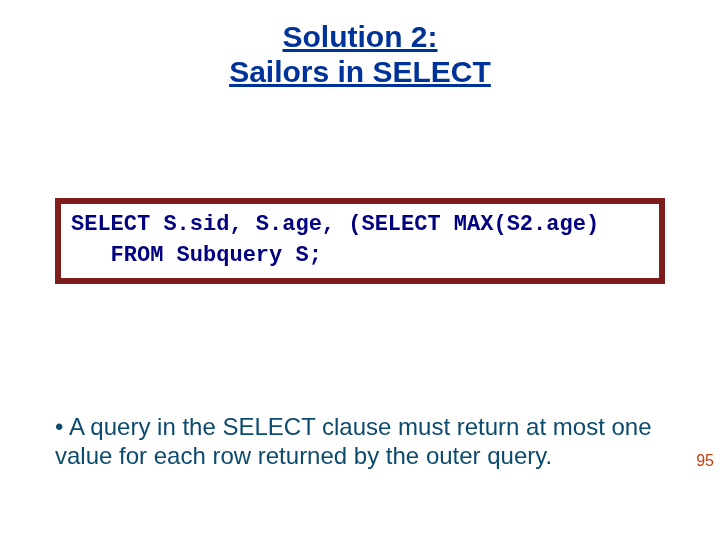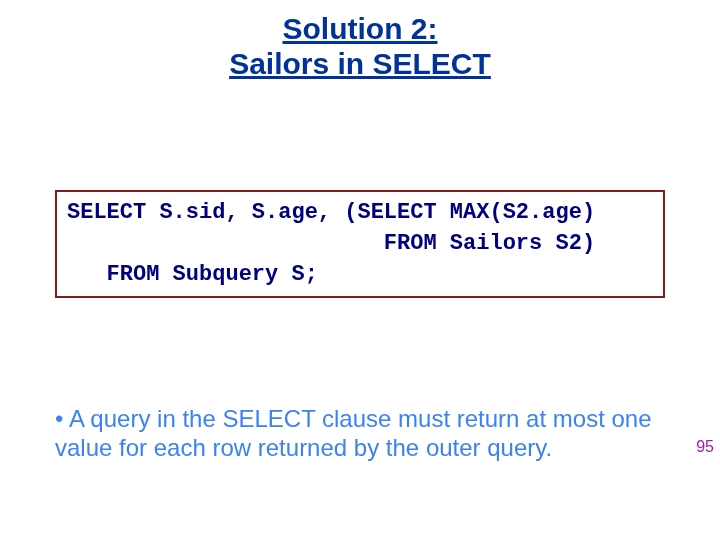--- a/index.html
+++ b/index.html
@@ -10,82 +10,82 @@
     background: #ffffff;
     font-family: "Comic Sans MS", "Comic Sans", cursive, sans-serif;
     overflow: hidden;
     position: relative;
   }
   .slide {
     width: 720px;
     height: 464px;
     position: relative;
     box-sizing: border-box;
+    margin-top: 8px;
   }
   .title {
     text-align: center;
     color: #003399;
     font-weight: bold;
     font-size: 30px;
     line-height: 1.15;
     padding-top: 12px;
     text-decoration: underline;
   }
   .codebox {
     position: absolute;
     top: 190px;
     left: 55px;
     width: 610px;
-    border: 2px solid #7f1d1d;
+    border: 6px solid #7f1d1d;
     padding: 6px 10px 6px 10px;
     box-sizing: border-box;
     color: #000080;
     font-family: "Courier New", monospace;
     font-size: 22px;
     font-weight: bold;
     line-height: 1.4;
   }
   .codebox div {
     white-space: pre;
   }
   .bullet {
     position: absolute;
     top: 405px;
     left: 55px;
     right: 60px;
-    color: #3b82f6;
+    color: #0c4a6e;
     font-size: 24px;
     line-height: 1.2;
   }
   .bullet .dot {
     display: inline-block;
     width: 14px;
   }
   .pagenum {
     position: absolute;
-    bottom: 8px;
+    bottom: 2px;
     right: 6px;
-    color: #a21caf;
+    color: #c2410c;
     font-family: Arial, sans-serif;
     font-size: 16px;
   }
 </style>
 </head>
 <body>
 
 <div class="slide">
 
   <div class="title">
     <span>Solution 2:</span><br>
     <span>Sailors in SELECT</span>
   </div>
 
   <div class="codebox">
     <div>SELECT S.sid, S.age, (SELECT MAX(S2.age)</div>
-    <div>                        FROM Sailors S2)</div>
     <div>   FROM Subquery S;</div>
   </div>
 
   <div class="bullet">
     <span class="dot">•</span><span>A query in the SELECT clause must return at most one value for each row returned by the outer query.</span>
   </div>
 
   <div class="pagenum">95</div>
 
 </div>

